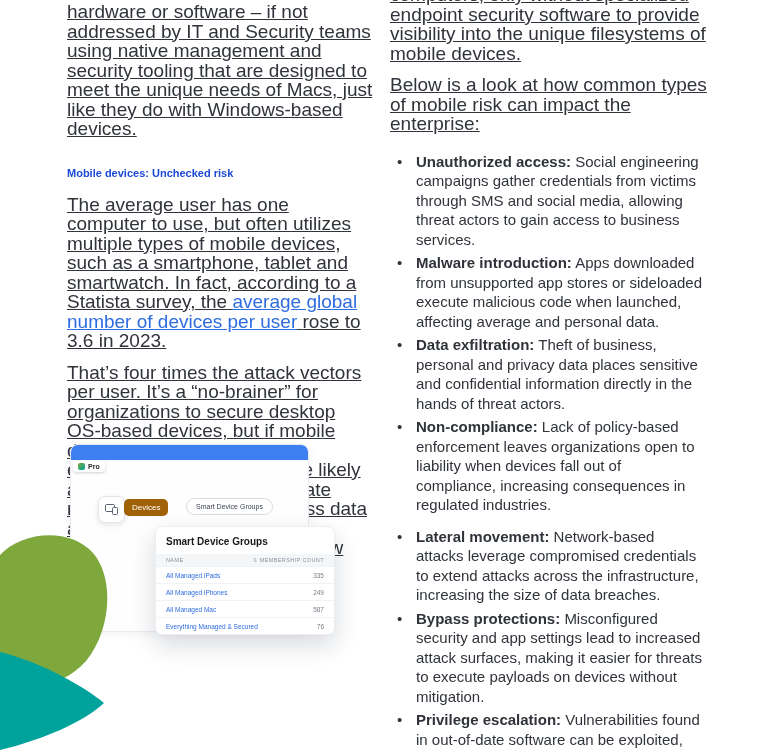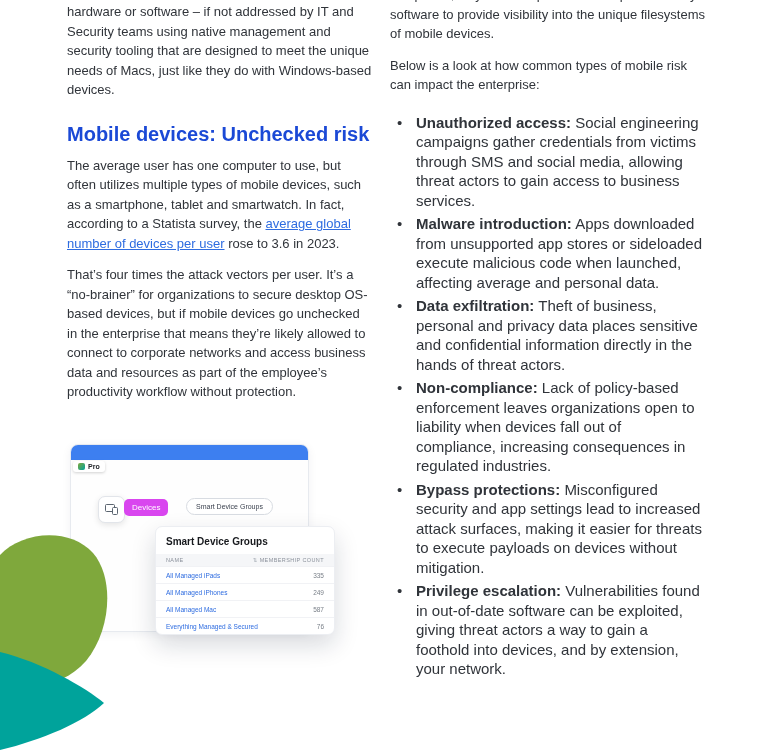--- a/index.html
+++ b/index.html
@@ -1,42 +1,42 @@
 <!DOCTYPE html>
 <html><head>
 <meta charset="utf-8">
 <style>
   html,body{margin:0;padding:0;background:#ffffff;}
   .page{position:relative;width:768px;height:750px;background:#ffffff;overflow:hidden;
         font-family:"Liberation Sans",sans-serif;color:#30343a;}
   .col{position:absolute;}
   .col-left{left:67px;top:2px;width:306px;}
   .col-right{left:390px;top:-15px;width:318px;}
-  p{margin:0 0 12px;font-size:13px;line-height:19.5px;color:#30343a;}
-  h2{margin:24px 0 12px;font-size:20px;line-height:20px;font-weight:700;color:#1b49d6;}
+  p{margin:0 0 12px;font-size:19px;line-height:19.5px;color:#30343a;text-decoration:underline;}
+  h2{margin:24px 0 12px;font-size:11px;line-height:20px;font-weight:700;color:#1b49d6;}
   a.doc-link{color:#2e6ce0;text-decoration:underline;cursor:pointer;}
   ul.bullets{list-style:none;margin:18px 0 0;padding:0;}
   ul.bullets li{position:relative;padding-left:22px;font-size:15px;line-height:19.5px;margin:4px;}
   ul.bullets li::before{content:"•";position:absolute;left:3px;top:0;color:#30343a;}
   ul.bullets li.gap{margin-top:12px;}
   ul.bullets b{font-weight:700;}
 
   
   .shot{position:absolute;left:68px;top:440px;width:272px;height:210px;}
   .app-window{position:absolute;left:2px;top:4px;width:237px;height:186px;background:#fefefe;
               border:1px solid #e7eaef;border-radius:8px;box-shadow:0 2px 10px rgba(20,30,60,.06);}
   .app-bar{height:15px;background:#3d7ff0;border-radius:7px 7px 0 0;}
   .pro-chip{position:absolute;left:5px;top:21px;display:flex;align-items:center;gap:3px;background:#fff;
             border-radius:3px;padding:2px 5px;box-shadow:0 1px 3px rgba(0,0,0,.18);
             font-size:7px;font-weight:700;color:#22252a;}
   .pro-logo{width:7px;height:7px;border-radius:2px;background:linear-gradient(135deg,#7fa83c,#00a39b);}
   .device-btn{position:absolute;left:30px;top:56px;width:25px;height:25px;background:#fff;
               border:1px solid #e2e5ea;border-radius:7px;box-shadow:0 2px 6px rgba(0,0,0,.10);
               display:flex;align-items:center;justify-content:center;}
-  .tooltip{position:absolute;left:56px;top:59px;background:#d946ef;color:#fff;font-size:8px;
+  .tooltip{position:absolute;left:56px;top:59px;background:#a16207;color:#fff;font-size:8px;
            padding:4px 8px;border-radius:5px;}
   .pill{position:absolute;left:118px;top:58px;background:#fff;border:1px solid #d8dce2;border-radius:11px;
         font-size:7px;color:#3c4350;padding:4px 9px;white-space:nowrap;}
   .card{position:absolute;left:87px;top:86px;width:178px;background:#fff;border:1px solid #eceef2;
         border-radius:7px;box-shadow:0 10px 24px rgba(15,25,50,.16);overflow:hidden;}
   .card-title{font-size:10px;font-weight:700;color:#17191d;padding:9px 10px 7px;}
   .thead{display:flex;justify-content:space-between;background:#f5f6f8;padding:3px 10px;
          font-size:5.5px;color:#8b919b;letter-spacing:.4px;}
   .thead .right{display:flex;align-items:center;gap:2px;}
   .sort{font-size:5.5px;color:#aab0b8;}
@@ -123,20 +123,24 @@
         <span>Apps downloaded from unsupported app stores or sideloaded execute malicious code when launched, affecting average and personal data.</span>
       </li>
       <li>
         <b>Data exfiltration:</b>
         <span>Theft of business, personal and privacy data places sensitive and confidential information directly in the hands of threat actors.</span>
       </li>
       <li>
         <b>Non-compliance:</b>
         <span>Lack of policy-based enforcement leaves organizations open to liability when devices fall out of compliance, increasing consequences in regulated industries.</span>
       </li>
+      <li class="gap">
+        <b>Lateral movement:</b>
+        <span>Network-based attacks leverage compromised credentials to extend attacks across the infrastructure, increasing the size of data breaches.</span>
+      </li>
       <li>
         <b>Bypass protections:</b>
         <span>Misconfigured security and app settings lead to increased attack surfaces, making it easier for threats to execute payloads on devices without mitigation.</span>
       </li>
       <li>
         <b>Privilege escalation:</b>
         <span>Vulnerabilities found in out-of-date software can be exploited, giving threat actors a way to gain a foothold into devices, and by extension, your network.</span>
       </li>
     </ul>
   </div>

